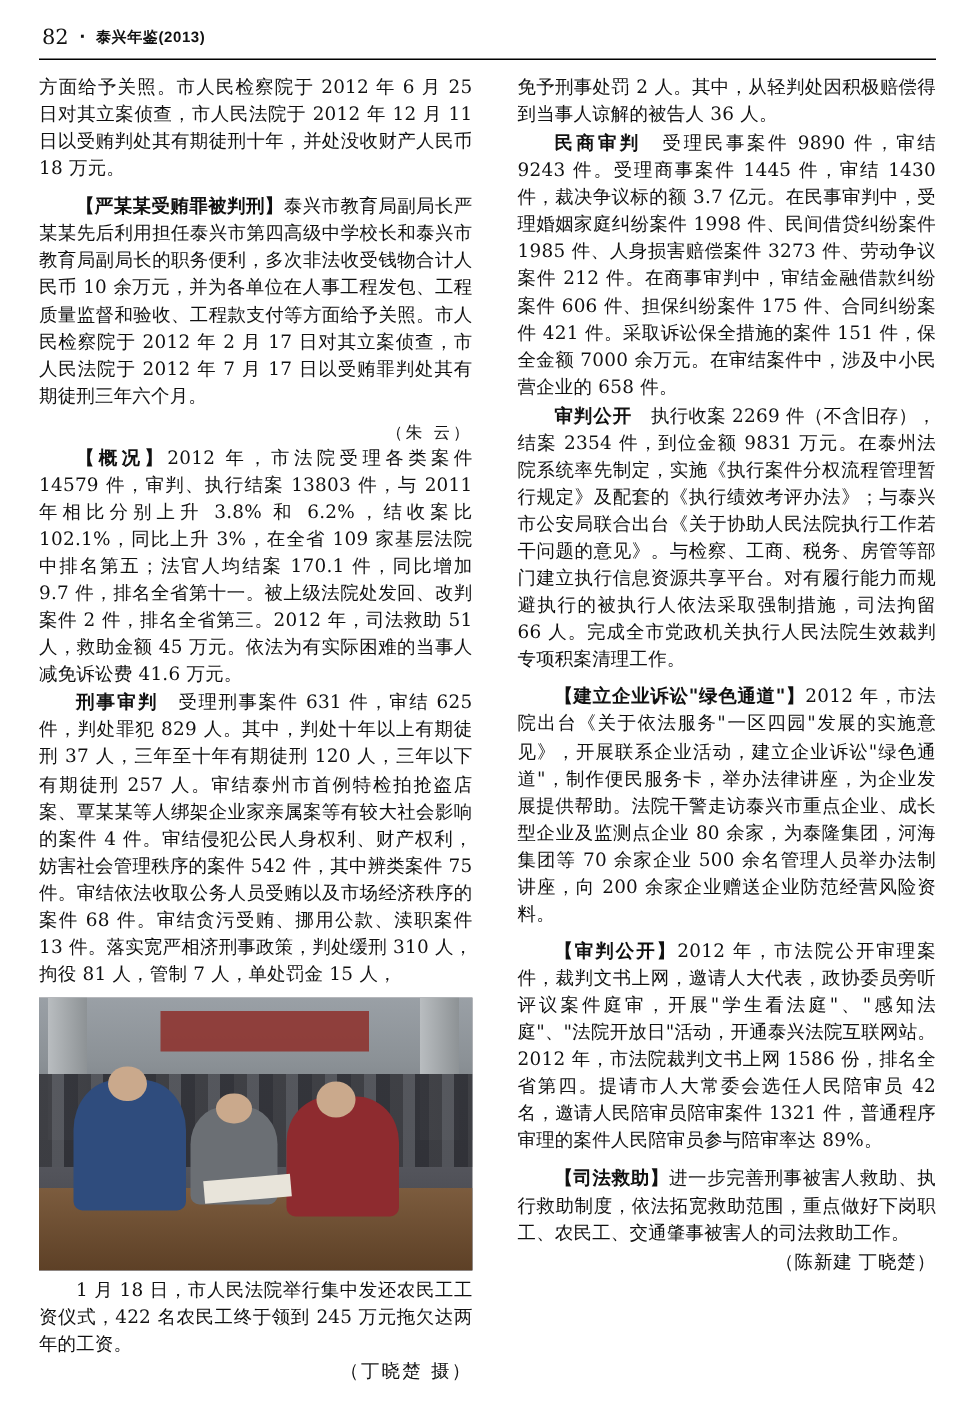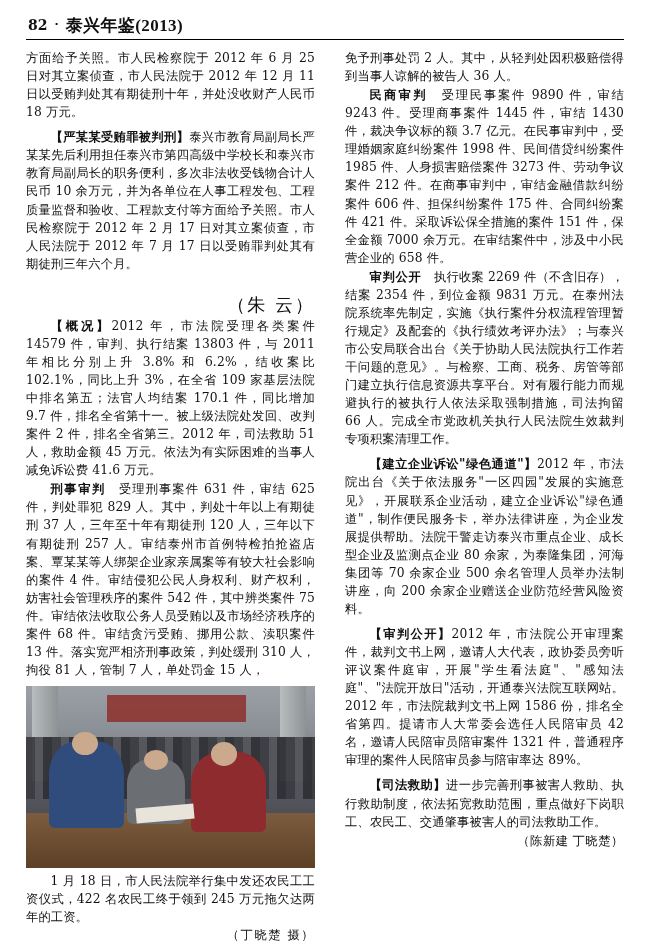--- a/index.html
+++ b/index.html
@@ -27,30 +27,30 @@
     align-items: center;
     gap: 7px;
     height: 22px;
     font-size: 13.5px;
     font-weight: bold;
     padding-left: 2px;
   }
   .page-header .pnum {
     font-family: "DejaVu Serif", serif;
     font-size: 14px;
-    font-weight: bold;
+    font-weight: normal;
   }
   .page-header .dot {
     font-size: 11px;
     line-height: 1;
     padding-bottom: 2px;
   }
   .page-header .bookname {
-    font-family: Liberation Serif, serif;
-    font-size: 17px;
+    font-family: Liberation Sans, sans-serif;
+    font-size: 10px;
     letter-spacing: 0.4px;
   }
   .header-rule {
     border: none;
     border-top: 1.4px solid #000;
     margin: 3px 0 9px 0;
   }
   
   .columns {
     display: flex;
@@ -74,22 +74,22 @@
   .lead {
     font-weight: bold;
   }
   .subhead {
     font-weight: bold;
     letter-spacing: 0.6px;
   }
   .signature {
     text-align: right;
     font-family: "DejaVu Serif", serif;
-    font-size: 18px;
-    margin-top: 20px;
+    font-size: 11px;
+    margin-top: 8px;
     letter-spacing: 2px;
   }
   
   .section-title {
     text-align: center;
     font-family: "DejaVu Serif", serif;
     font-size: 17px;
     font-weight: bold;
     letter-spacing: 8px;
     margin: 9px 0 8px 0;
@@ -165,21 +165,21 @@
   }
   .caption-sign {
     text-align: right;
     font-family: "DejaVu Serif", serif;
     font-size: 12.3px;
     letter-spacing: 1.5px;
     margin-top: 1px;
   }
   .tail-sign {
     text-align: right;
-    font-family: Liberation Serif, serif;
+    font-family: Liberation Sans, sans-serif;
     font-size: 12.3px;
     letter-spacing: 0.6px;
     margin-top: 2px;
   }
   .gap { height: 6px; }
 </style>
 </head>
 <body>
 
 <div class="page">

